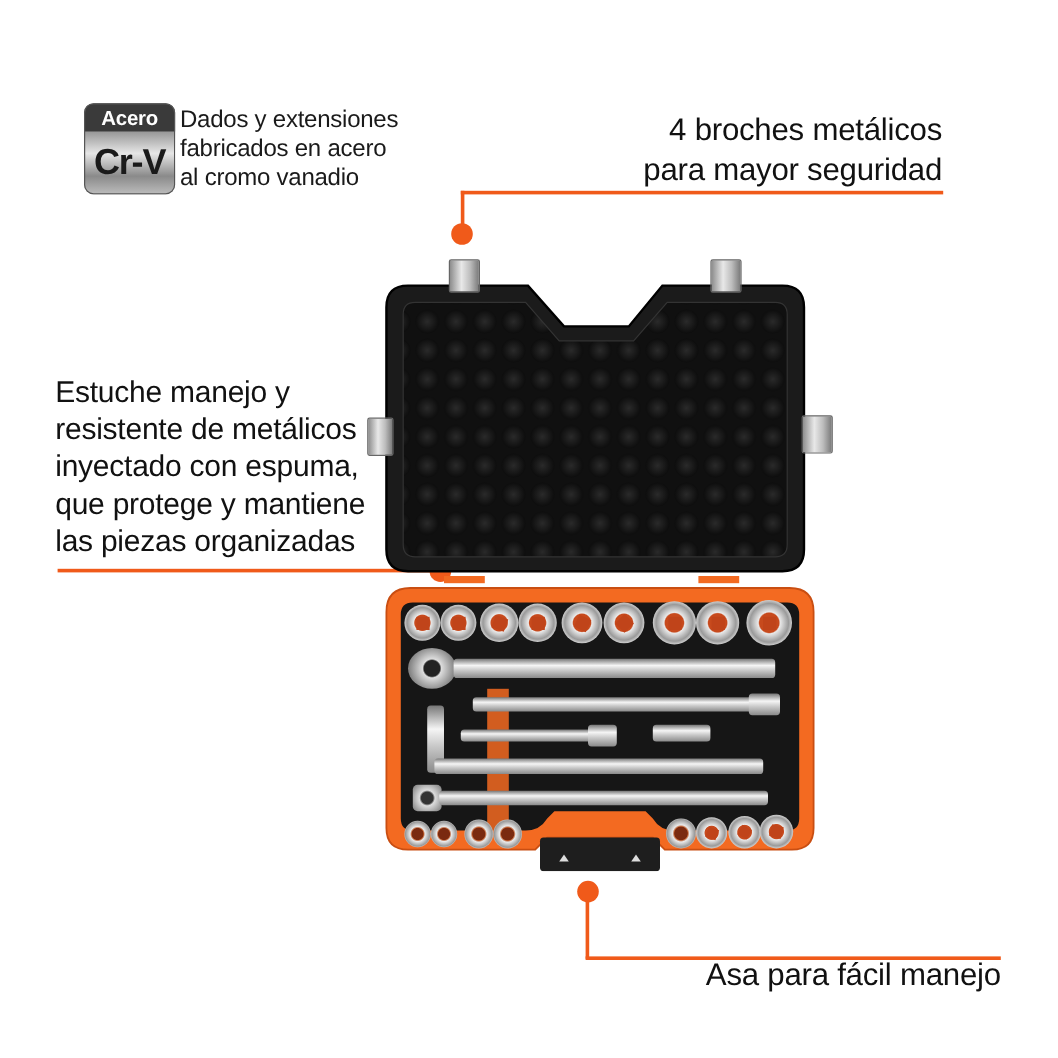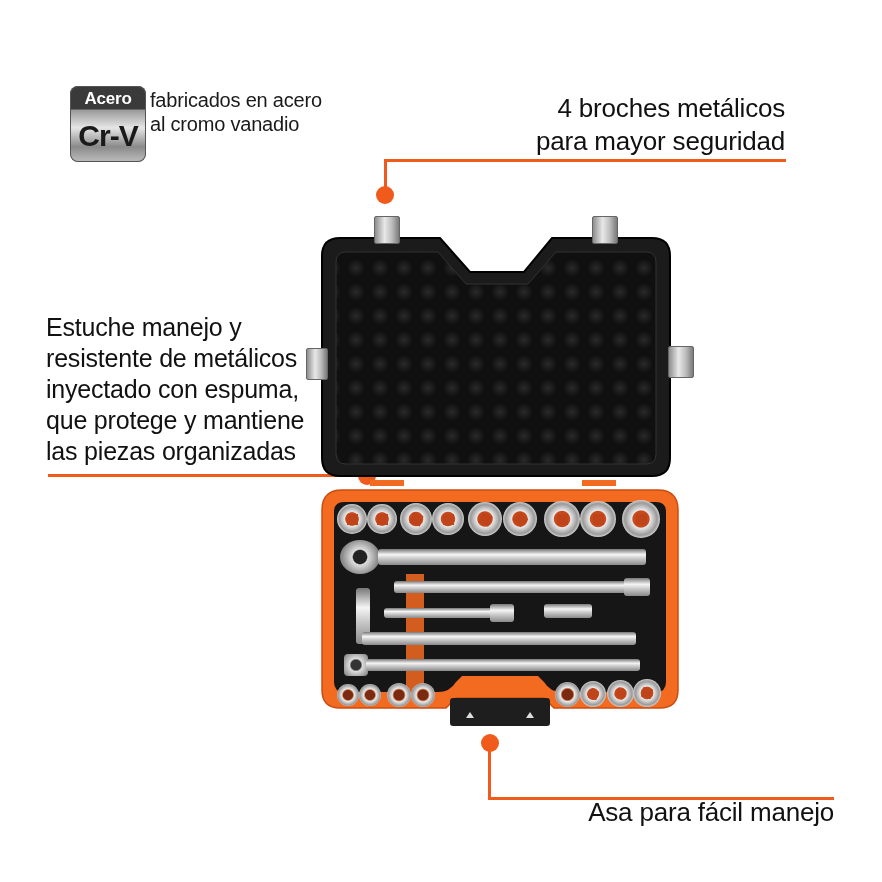--- a/index.html
+++ b/index.html
@@ -26,20 +26,21 @@
   .small-socket{border-radius:50%;background:radial-gradient(circle,#7a2a10 0 30%,#b45020 32%,#eaeaea 40%,#9a9a9a 65%,#f2f2f2 80%,#808080 100%);}
 </style>
 </head>
 <body>
 
 <div class="abs badge">
   <div class="badge-top txt">Acero</div>
   <div class="badge-main txt">Cr-V</div>
 </div>
 <div class="abs cr-desc txt">
+  <div>Dados y extensiones</div>
   <div>fabricados en acero</div>
   <div>al cromo vanadio</div>
 </div>
 
 <div class="abs latch-title txt">
   <div>4 broches metálicos</div>
   <div>para mayor seguridad</div>
 </div>
 <div class="abs line" style="left:384px;top:159px;width:402px;height:3px;"></div>
 <div class="abs line" style="left:384px;top:159px;width:3px;height:30px;"></div>

